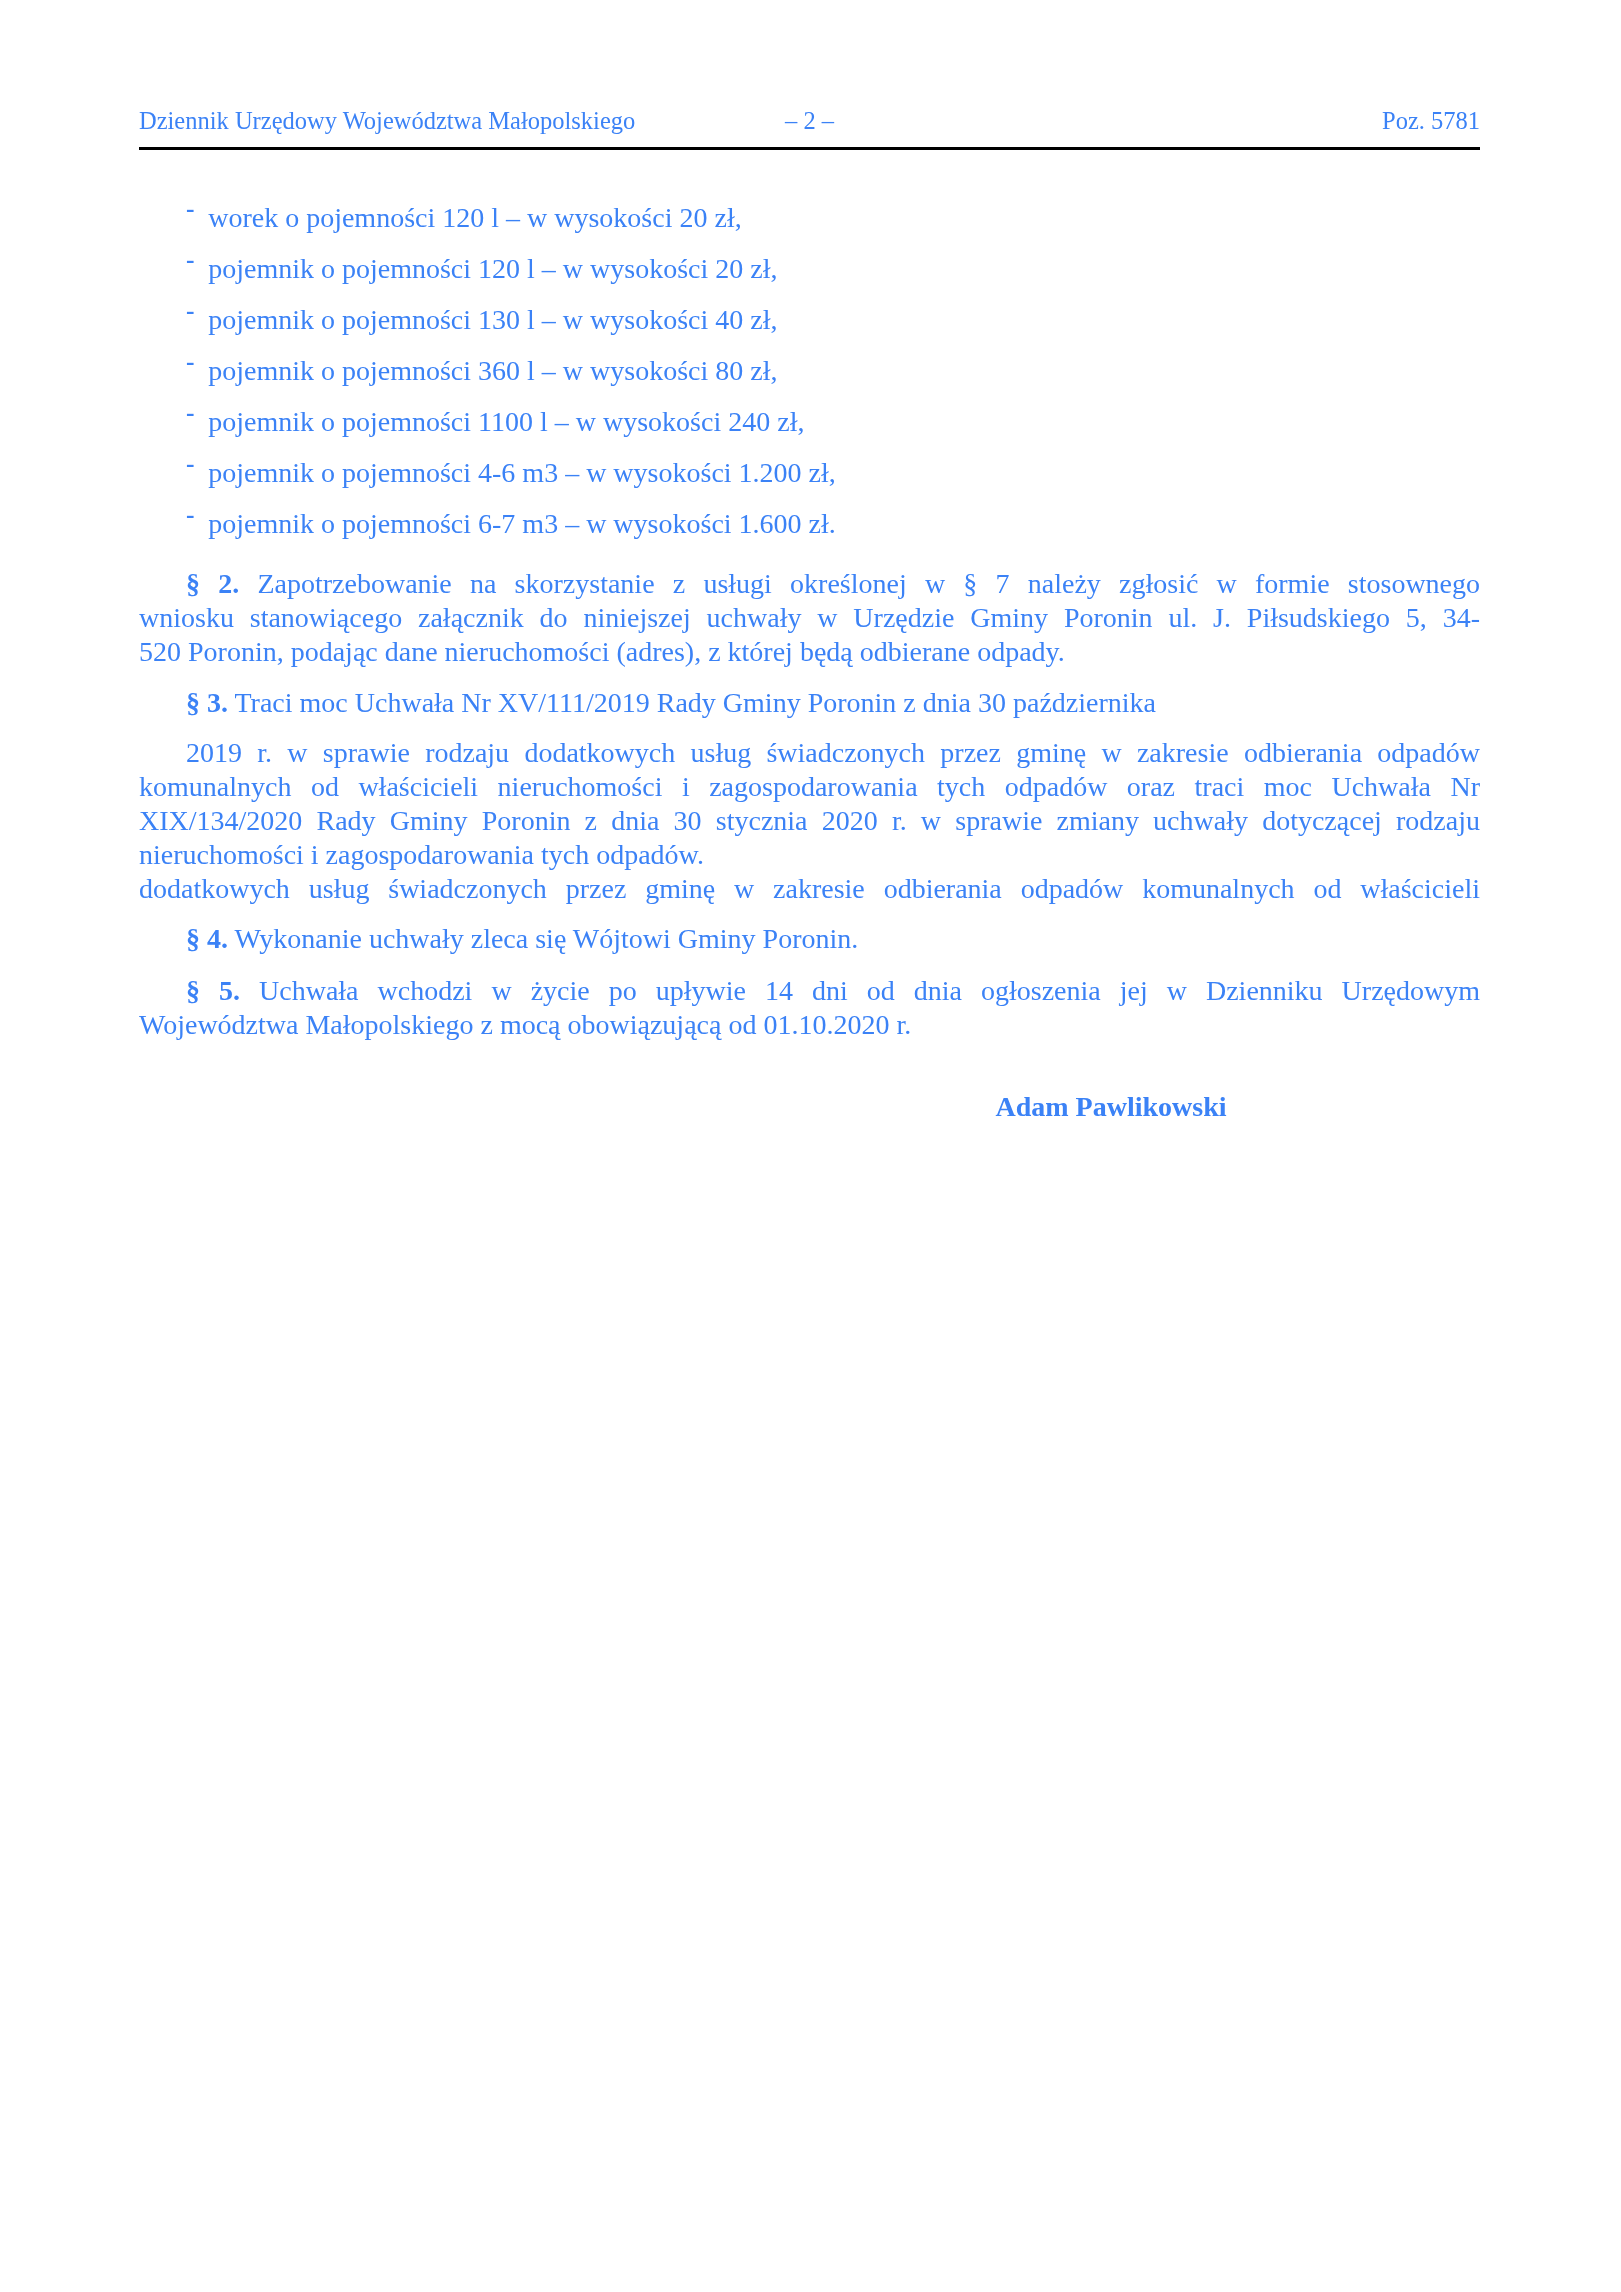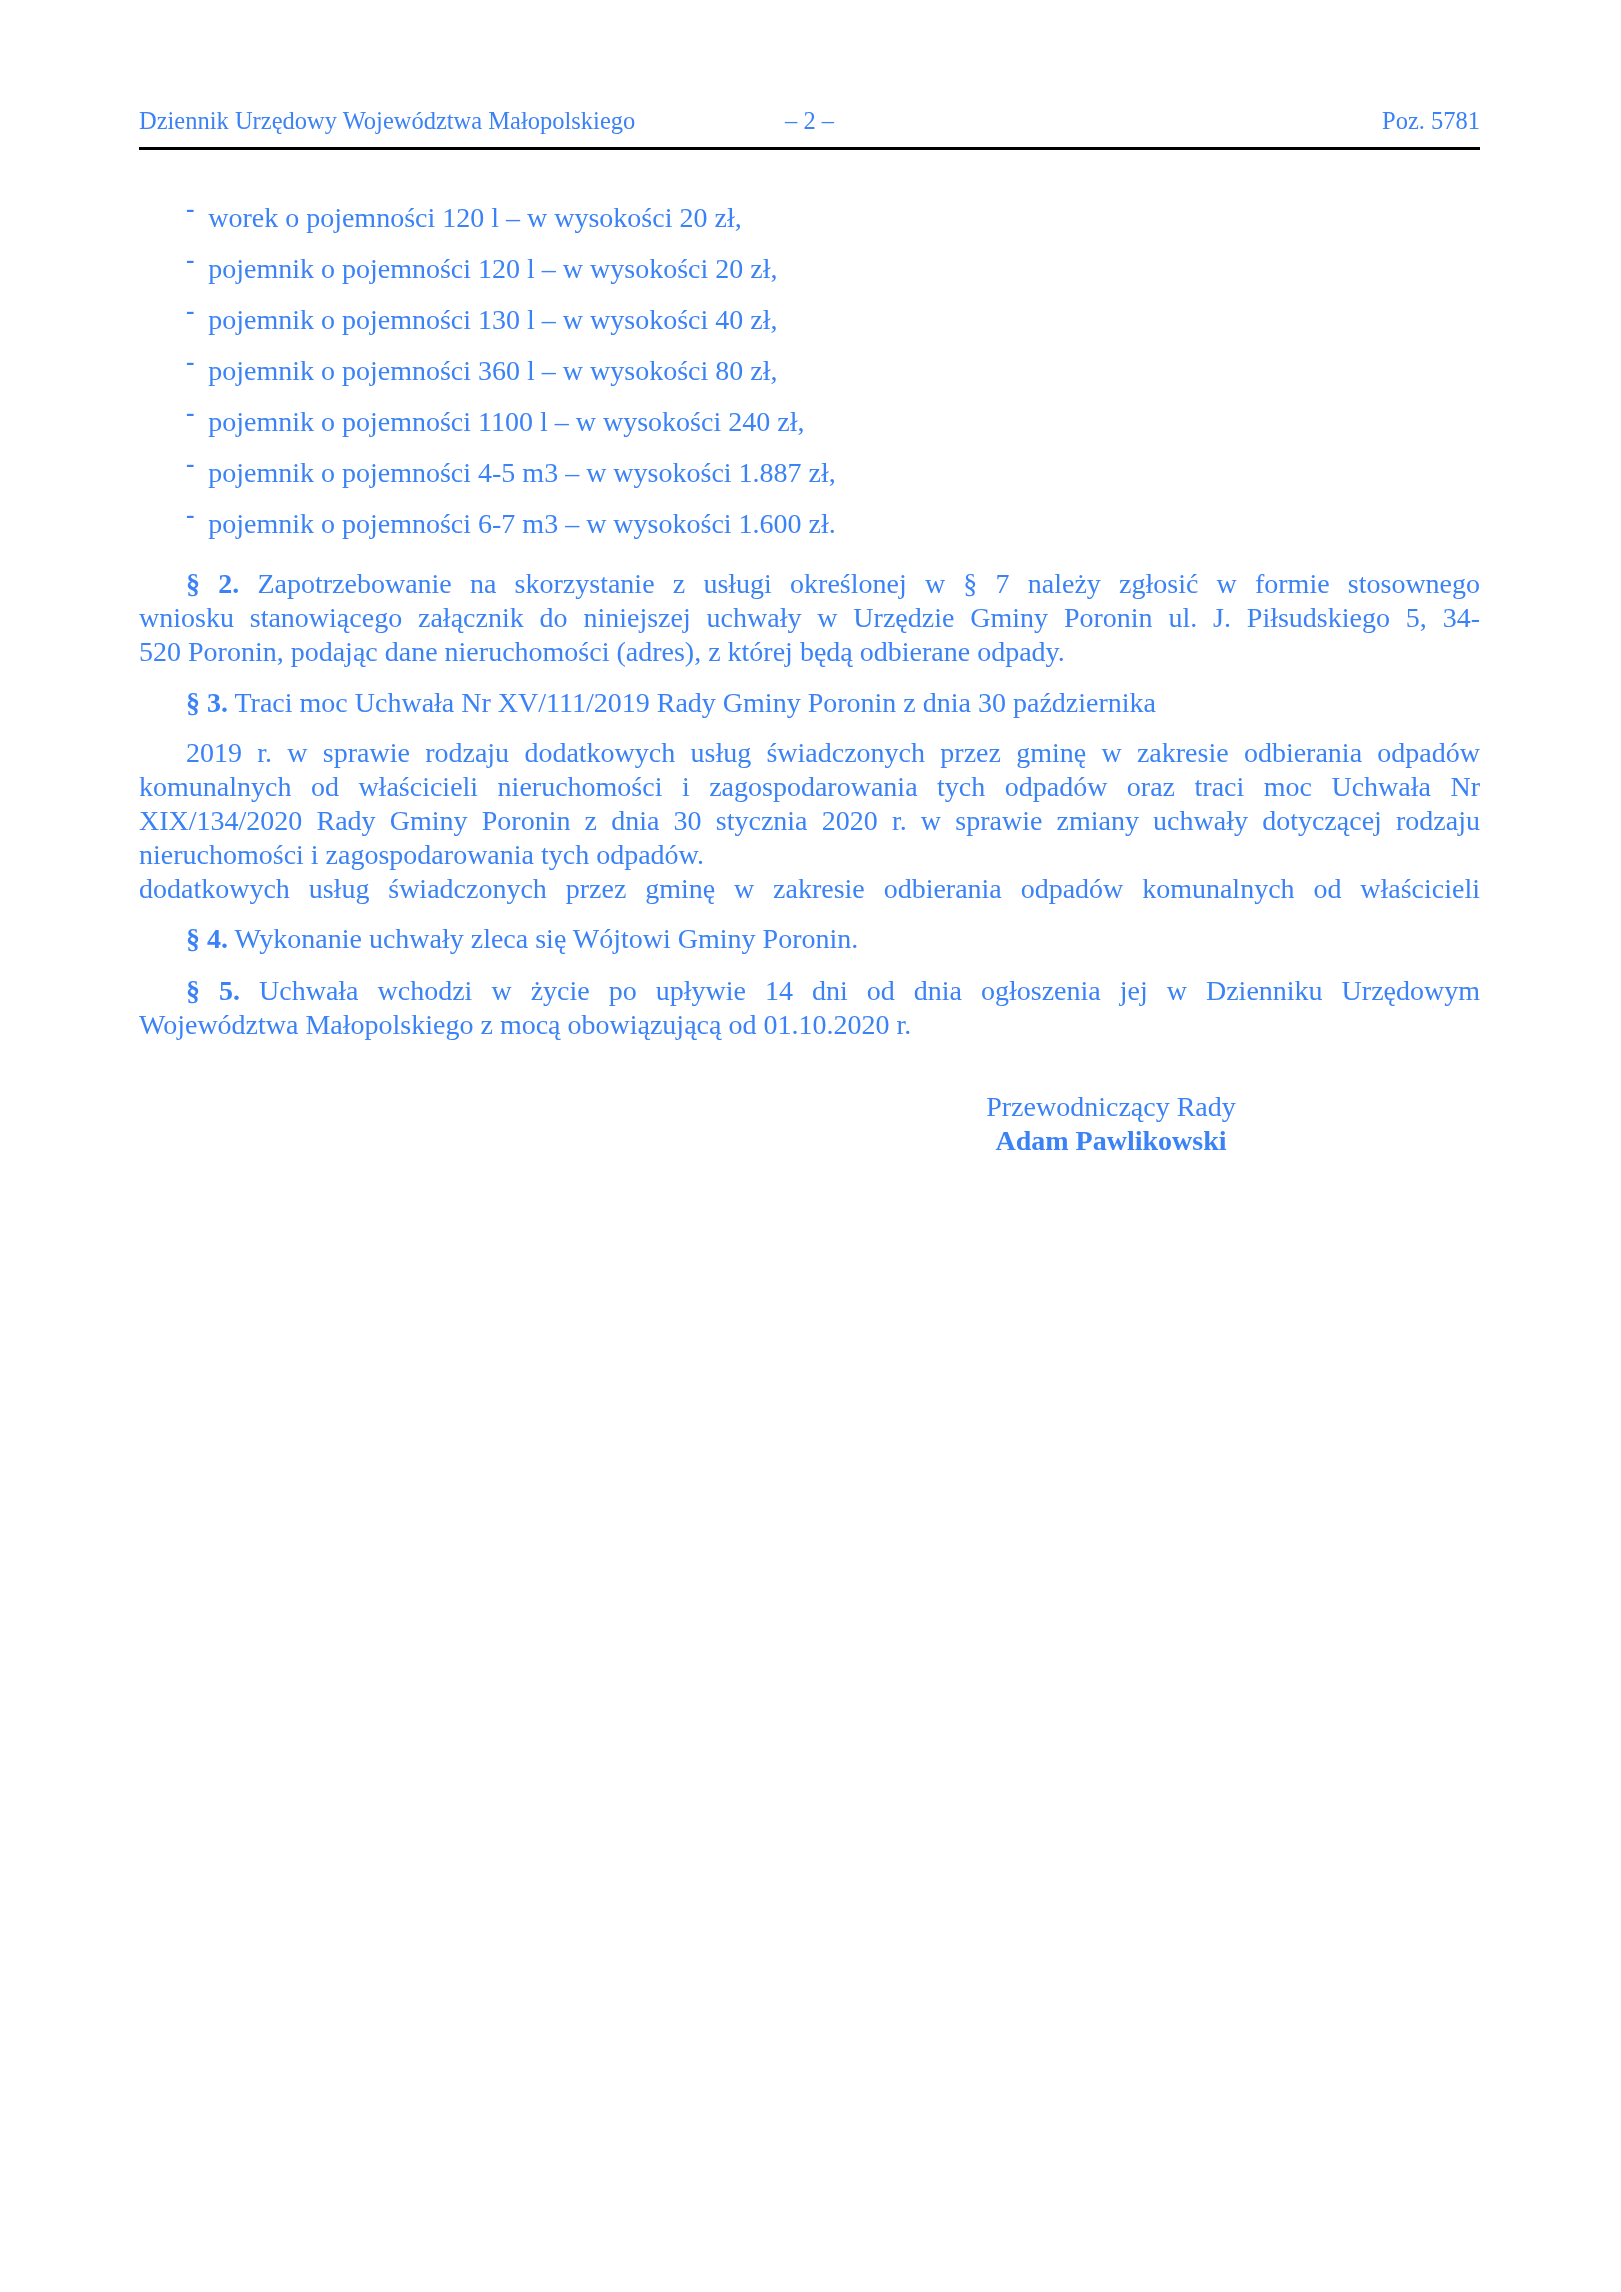--- a/index.html
+++ b/index.html
@@ -85,21 +85,21 @@
       <span class="h-right">Poz. 5781</span>
     </div>
     <div class="rule"></div>
 
     <div class="list">
       <div class="item"><span class="dash">-</span><span>worek o pojemności 120 l – w wysokości 20 zł,</span></div>
       <div class="item"><span class="dash">-</span><span>pojemnik o pojemności 120 l – w wysokości 20 zł,</span></div>
       <div class="item"><span class="dash">-</span><span>pojemnik o pojemności 130 l – w wysokości 40 zł,</span></div>
       <div class="item"><span class="dash">-</span><span>pojemnik o pojemności 360 l – w wysokości 80 zł,</span></div>
       <div class="item"><span class="dash">-</span><span>pojemnik o pojemności 1100 l – w wysokości 240 zł,</span></div>
-      <div class="item"><span class="dash">-</span><span>pojemnik o pojemności 4-5 m3 – w wysokości 1.887 zł,</span></div>
+      <div class="item"><span class="dash">-</span><span>pojemnik o pojemności 4-6 m3 – w wysokości 1.200 zł,</span></div>
       <div class="item"><span class="dash">-</span><span>pojemnik o pojemności 6-7 m3 – w wysokości 1.600 zł.</span></div>
     </div>
 
     <div class="para p2">
       <div class="line j indent"><b class="lbl">§ 2.</b> <span>Zapotrzebowanie na skorzystanie z usługi określonej w § 7 należy zgłosić w formie stosownego</span></div>
       <div class="line j">wniosku stanowiącego załącznik do niniejszej uchwały w Urzędzie Gminy Poronin ul. J. Piłsudskiego 5, 34-</div>
       <div class="line l">520 Poronin, podając dane nieruchomości (adres), z której będą odbierane odpady.</div>
     </div>
 
     <div class="para p3">
@@ -117,19 +117,18 @@
     <div class="para p4">
       <div class="line l indent"><b class="lbl">§ 4.</b> <span>Wykonanie uchwały zleca się Wójtowi Gminy Poronin.</span></div>
     </div>
 
     <div class="para p5">
       <div class="line j indent"><b class="lbl">§ 5.</b> <span>Uchwała wchodzi w życie po upływie 14 dni od dnia ogłoszenia jej w Dzienniku Urzędowym</span></div>
       <div class="line l">Województwa Małopolskiego z mocą obowiązującą od 01.10.2020 r.</div>
     </div>
 
     <div class="signature">
-      <div>Przewodniczący Rady</div>
       <div class="name">Adam Pawlikowski</div>
     </div>
 
   </div>
 </div>
 
 
 </body></html>

